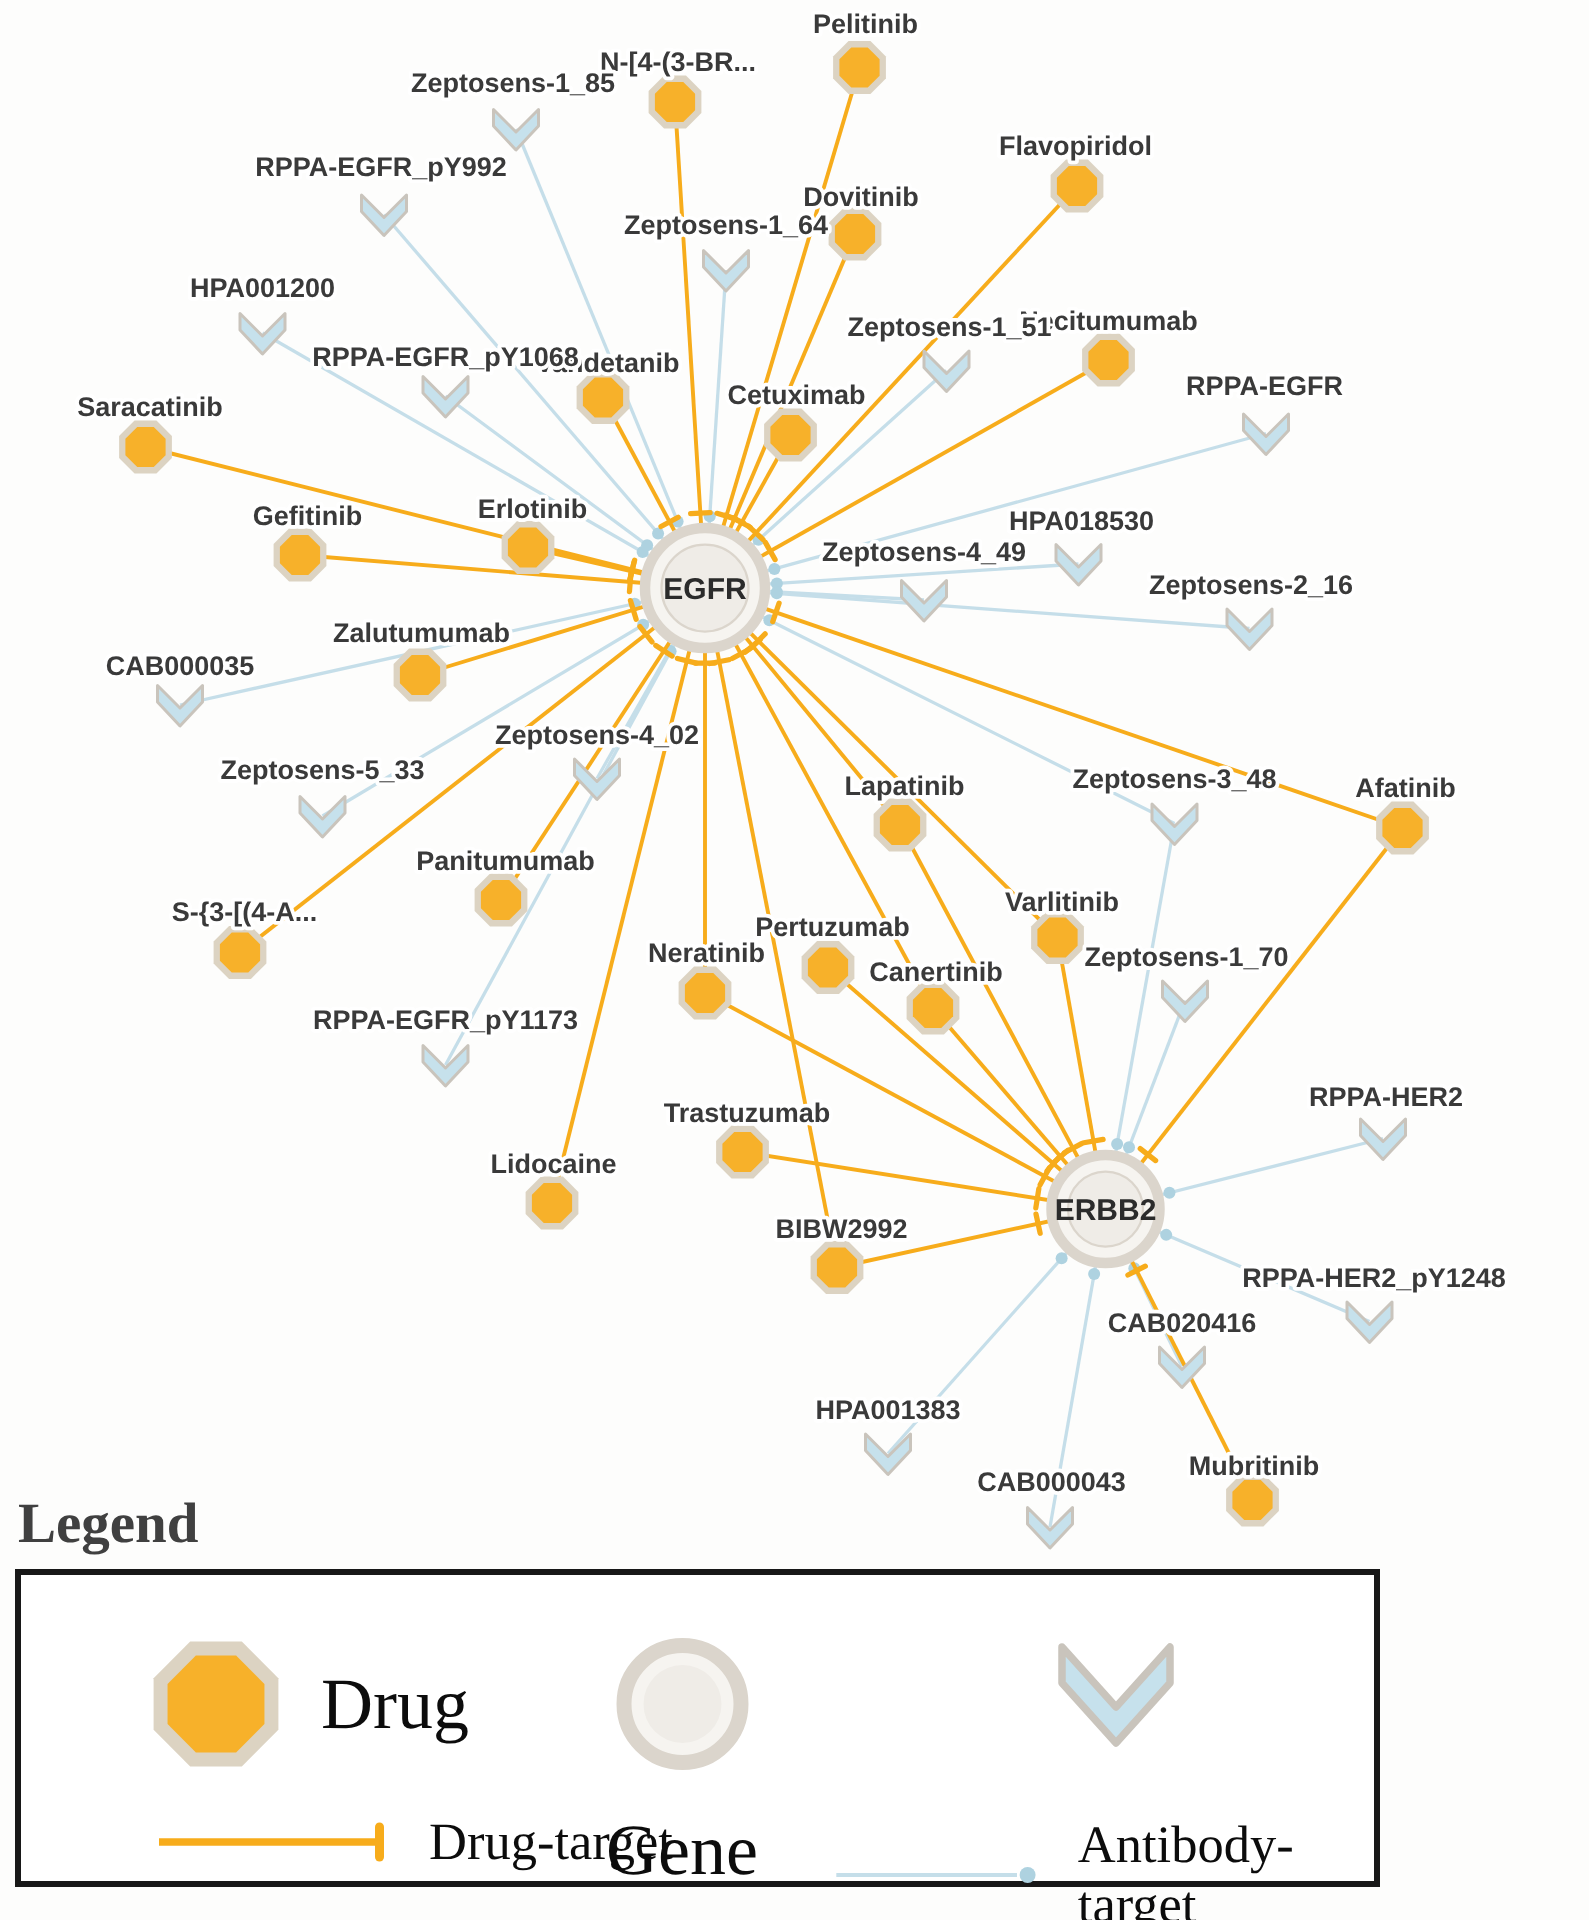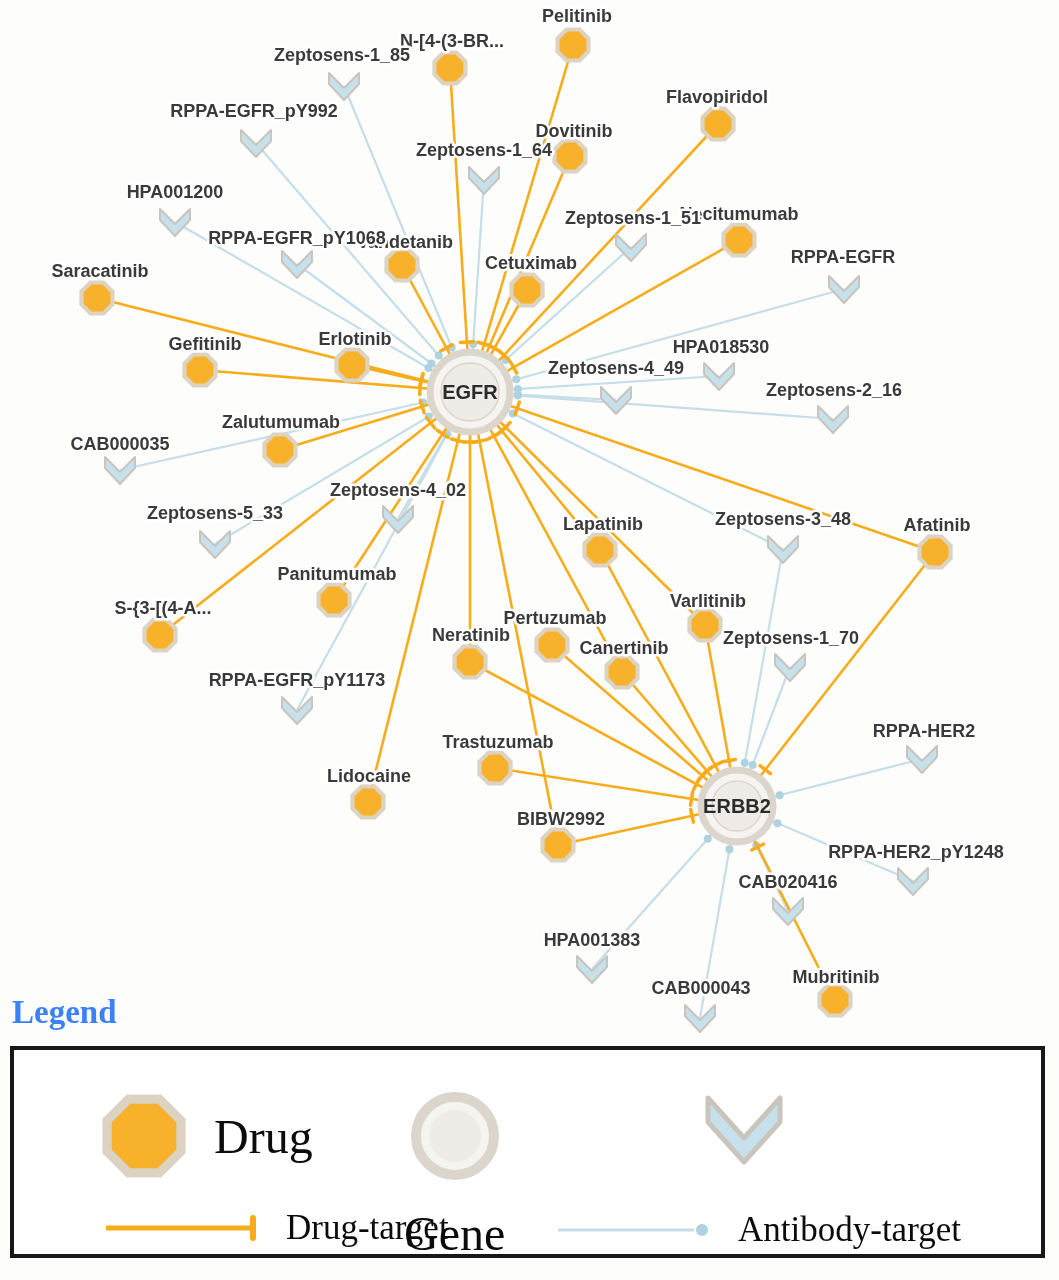--- a/index.html
+++ b/index.html
@@ -3,22 +3,22 @@
 <meta charset="utf-8">
 <style>
   *{box-sizing:border-box;}
   html,body{margin:0;padding:0;background:#ffffff;}
   .stage{position:relative;width:1059px;height:1280px;background:#fdfdfc;overflow:hidden;}
   #graph{position:absolute;left:0;top:0;display:block;}
   .node-label{font-family:"Liberation Sans",sans-serif;font-weight:bold;font-size:18px;fill:#3a3a3a;
               stroke:#ffffff;stroke-width:5px;paint-order:stroke;stroke-linejoin:round;}
   .gene-label{font-family:"Liberation Sans",sans-serif;font-weight:bold;font-size:20px;fill:#2b2b2b;}
   .legend-title{position:absolute;left:12px;top:994px;font-family:"Liberation Serif",serif;
-                font-weight:bold;font-size:33px;color:#3b82f6;}
-  .legend-box{position:absolute;left:10px;top:1046px;width:1035px;height:212px;
+                font-weight:bold;font-size:38px;color:#404040;}
+  .legend-box{position:absolute;left:10px;top:1046px;width:910px;height:212px;
               border:4px solid #181818;background:#ffffff;}
   .legend-item{position:absolute;display:flex;align-items:center;gap:20px;}
   .legend-label{font-family:"Liberation Serif",serif;font-size:48px;color:#0c0c0c;}
   .legend-edge-item{position:absolute;display:flex;align-items:center;gap:14px;}
   .legend-edge-label{font-family:"Liberation Serif",serif;font-size:35px;color:#0c0c0c;}
 </style>
 </head>
 <body>
 
 <div class="stage">

